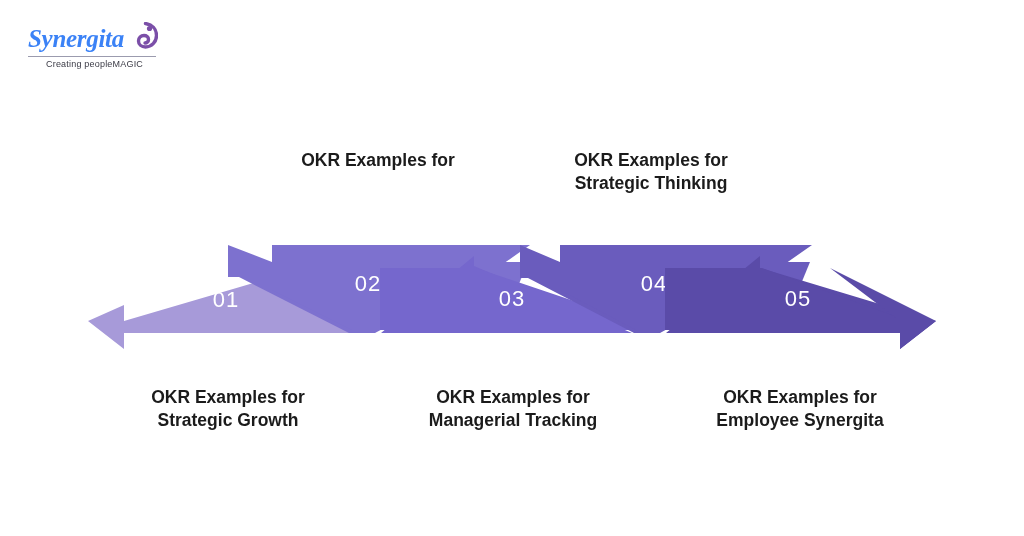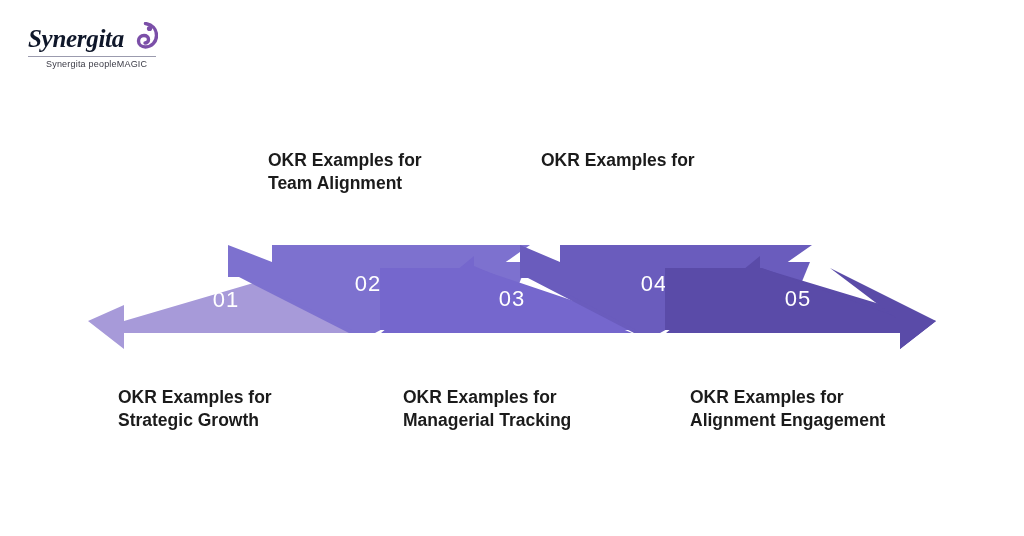--- a/index.html
+++ b/index.html
@@ -23,21 +23,21 @@
     left: 28px;
     top: 24px;
     width: 130px;
     height: 52px;
   }
   #logo-wordmark {
     font-family: "Liberation Serif", serif;
     font-style: italic;
     font-weight: bold;
     font-size: 25px;
-    color: #0f172a;
+    color: #3b82f6;
     letter-spacing: -0.3px;
     line-height: 1;
     position: absolute;
     left: 0;
     top: 2px;
     white-space: nowrap;
   }
   #logo-swirl {
     position: absolute;
     left: 104px;
@@ -77,20 +77,21 @@
     font-size: 22px;
     fill: #ffffff;
     letter-spacing: 1px;
     text-anchor: middle;
     dominant-baseline: middle;
   }
 
   
   .caption {
     position: absolute;
+    text-align: center;
     font-family: "Liberation Sans", sans-serif;
     font-size: 17.5px;
     font-weight: bold;
     color: #1b1b1b;
     line-height: 1.32;
     white-space: nowrap;
   }
   .caption .cap-line { display: block; }
 
   #caption-01 { left: 118px; top: 386px; width: 220px; }
@@ -102,21 +103,21 @@
 </head>
 <body style="background: rgb(255, 255, 255);">
 
 <div id="logo">
   <div id="logo-wordmark">Synergita</div>
   <svg id="logo-swirl" viewBox="0 0 26 32">
     <path d="M13.5 1.5 C20 2.5 24.5 7 24.5 13.5 C24.5 20 19.5 25 13.5 25 C9.5 25 6.5 22.5 6.5 19 C6.5 15.5 9 13.5 12 13.5 C14.5 13.5 16.5 15 16.5 17.5 C16.5 19.5 15 21 13 21" fill="none" stroke="#7b4fa8" stroke-width="3.4" stroke-linecap="round"></path>
     <circle cx="17.5" cy="6.5" r="2.6" fill="#7b4fa8"></circle>
   </svg>
   <div id="logo-rule"></div>
-  <div id="logo-tagline">Synergita peopleMAGIC</div>
+  <div id="logo-tagline">Creating peopleMAGIC</div>
 </div>
 
 <svg id="diagram" viewBox="0 0 1024 536">
 
   <g>
     <path d="M 88,321 L 124,305 L 124,321 L 346,256 L 375,333 L 124,333 L 124,349 Z" fill="#a79ad9"></path>
     <text class="band-number" x="226" y="301" fill="#ffffff">01</text>
   </g>
 
   <g>
@@ -147,28 +148,28 @@
   </g>
 </svg>
 
 <div class="caption" id="caption-01" style="color: rgb(27, 27, 27);">
   <span class="cap-line">OKR Examples for</span>
   <span class="cap-line">Strategic Growth</span>
 </div>
 
 <div class="caption" id="caption-02" style="color: rgb(27, 27, 27);">
   <span class="cap-line">OKR Examples for</span>
-  <span class="cap-line">Team Alignment</span>
 </div>
 
 <div class="caption" id="caption-03" style="color: rgb(27, 27, 27);">
   <span class="cap-line">OKR Examples for</span>
   <span class="cap-line">Managerial Tracking</span>
 </div>
 
 <div class="caption" id="caption-04" style="color: rgb(27, 27, 27);">
   <span class="cap-line">OKR Examples for</span>
+  <span class="cap-line">Strategic Thinking</span>
 </div>
 
 <div class="caption" id="caption-05" style="color: rgb(27, 27, 27);">
   <span class="cap-line">OKR Examples for</span>
-  <span class="cap-line">Alignment Engagement</span>
+  <span class="cap-line">Employee Synergita</span>
 </div>
 
 </body></html>

